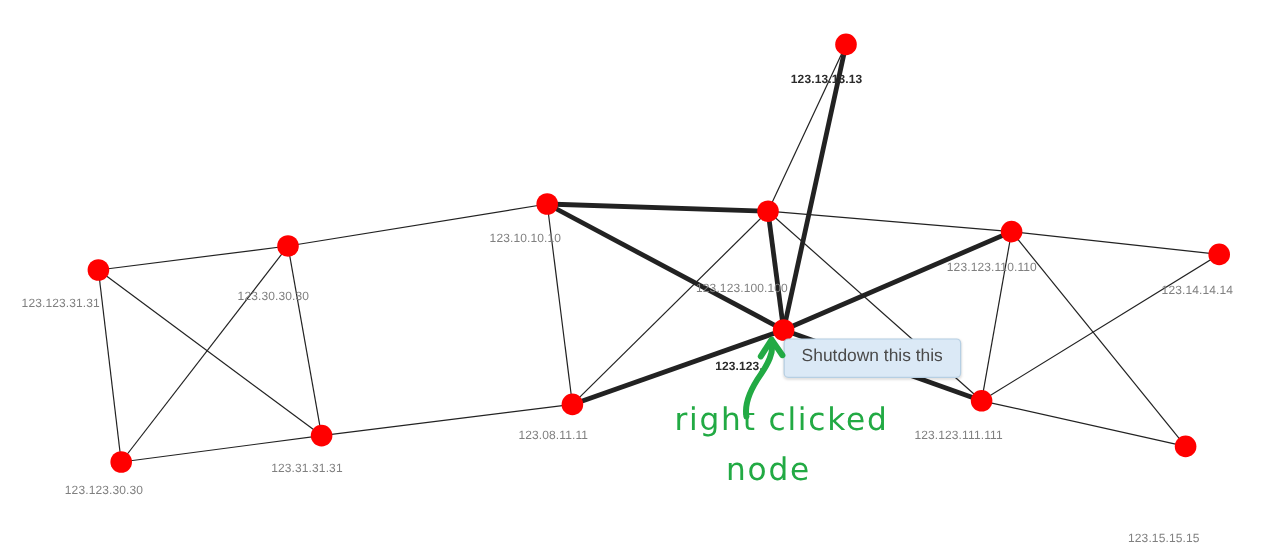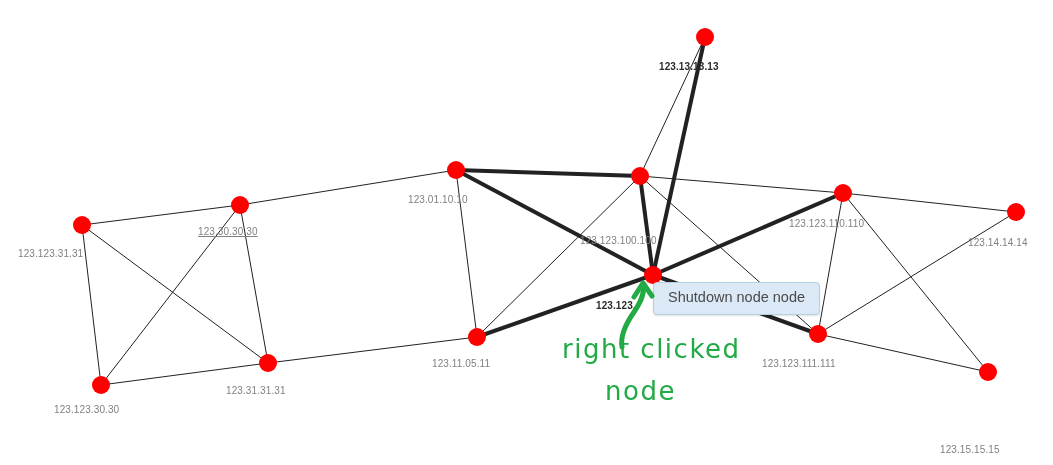--- a/index.html
+++ b/index.html
@@ -99,36 +99,36 @@
       <circle cx="653" cy="275" r="9" fill="#ff0000"></circle>
       <circle cx="843" cy="193" r="9" fill="#ff0000"></circle>
       <circle cx="818" cy="334" r="9" fill="#ff0000"></circle>
       <circle cx="1016" cy="212" r="9" fill="#ff0000"></circle>
       <circle cx="988" cy="372" r="9" fill="#ff0000"></circle>
     </g>
 </svg>
 
 <div id="label-layer">
     <div class="node-label" style="left: 18px; top: 248px;">123.123.31.31</div>
-    <div class="node-label" style="left: 198px; top: 226px; text-decoration: underline;">123.30.30.30</div>
+    <div class="node-label" style="left: 198px; top: 242px;">123.30.30.30</div>
     <div class="node-label" style="left: 54px; top: 404px; text-align: center;">123.123.30.30</div>
     <div class="node-label" style="left: 226px; top: 385px;">123.31.31.31</div>
-    <div class="node-label" style="left: 408px; top: 194px;">123.01.10.10</div>
-    <div class="node-label" style="left: 432px; top: 358px;">123.11.05.11</div>
+    <div class="node-label" style="left: 408px; top: 194px;">123.10.10.10</div>
+    <div class="node-label" style="left: 432px; top: 358px;">123.08.11.11</div>
     <div class="node-label" style="left: 580px; top: 199px; margin-top: 36px;">123.123.100.100</div>
     <div class="node-label emphasis" style="left: 659px; top: 61px;">123.13.13.13</div>
     <div class="node-label emphasis" style="left: 596px; top: 300px;">123.123.</div>
     <div class="node-label" style="left: 789px; top: 218px;">123.123.110.110</div>
     <div class="node-label" style="left: 762px; top: 358px;">123.123.111.111</div>
     <div class="node-label" style="left: 968px; top: 237px;">123.14.14.14</div>
     <div class="node-label" style="left: 940px; top: 396px; margin-top: 48px;">123.15.15.15</div>
   </div>
 
 <div id="context-menu" style="left: 653px; top: 282px;">
-  <div>Shutdown node node</div>
+  <div>Shutdown this this</div>
 </div>
 
 <svg id="annotation-layer" viewBox="0 0 1053 465" xmlns="http://www.w3.org/2000/svg">
   <path id="annotation-arrow" d="M 622 347 C 620 335, 627 322, 634 312 C 640 303, 645 294, 643 285" fill="none" stroke="#22aa44" stroke-width="5" stroke-linecap="round"></path>
   <path id="annotation-arrowhead" d="M 634 297 L 643 283 L 652 296" fill="none" stroke="#22aa44" stroke-width="5" stroke-linecap="round" stroke-linejoin="round"></path>
   <text id="annotation-line-1" x="562" y="358" fill="#22aa44" font-family="DejaVu Sans, sans-serif" font-size="26" letter-spacing="1.5">right clicked</text>
   <text id="annotation-line-2" x="605" y="400" fill="#22aa44" font-family="DejaVu Sans, sans-serif" font-size="26" letter-spacing="1.5">node</text>
 </svg>
 
 </body></html>

